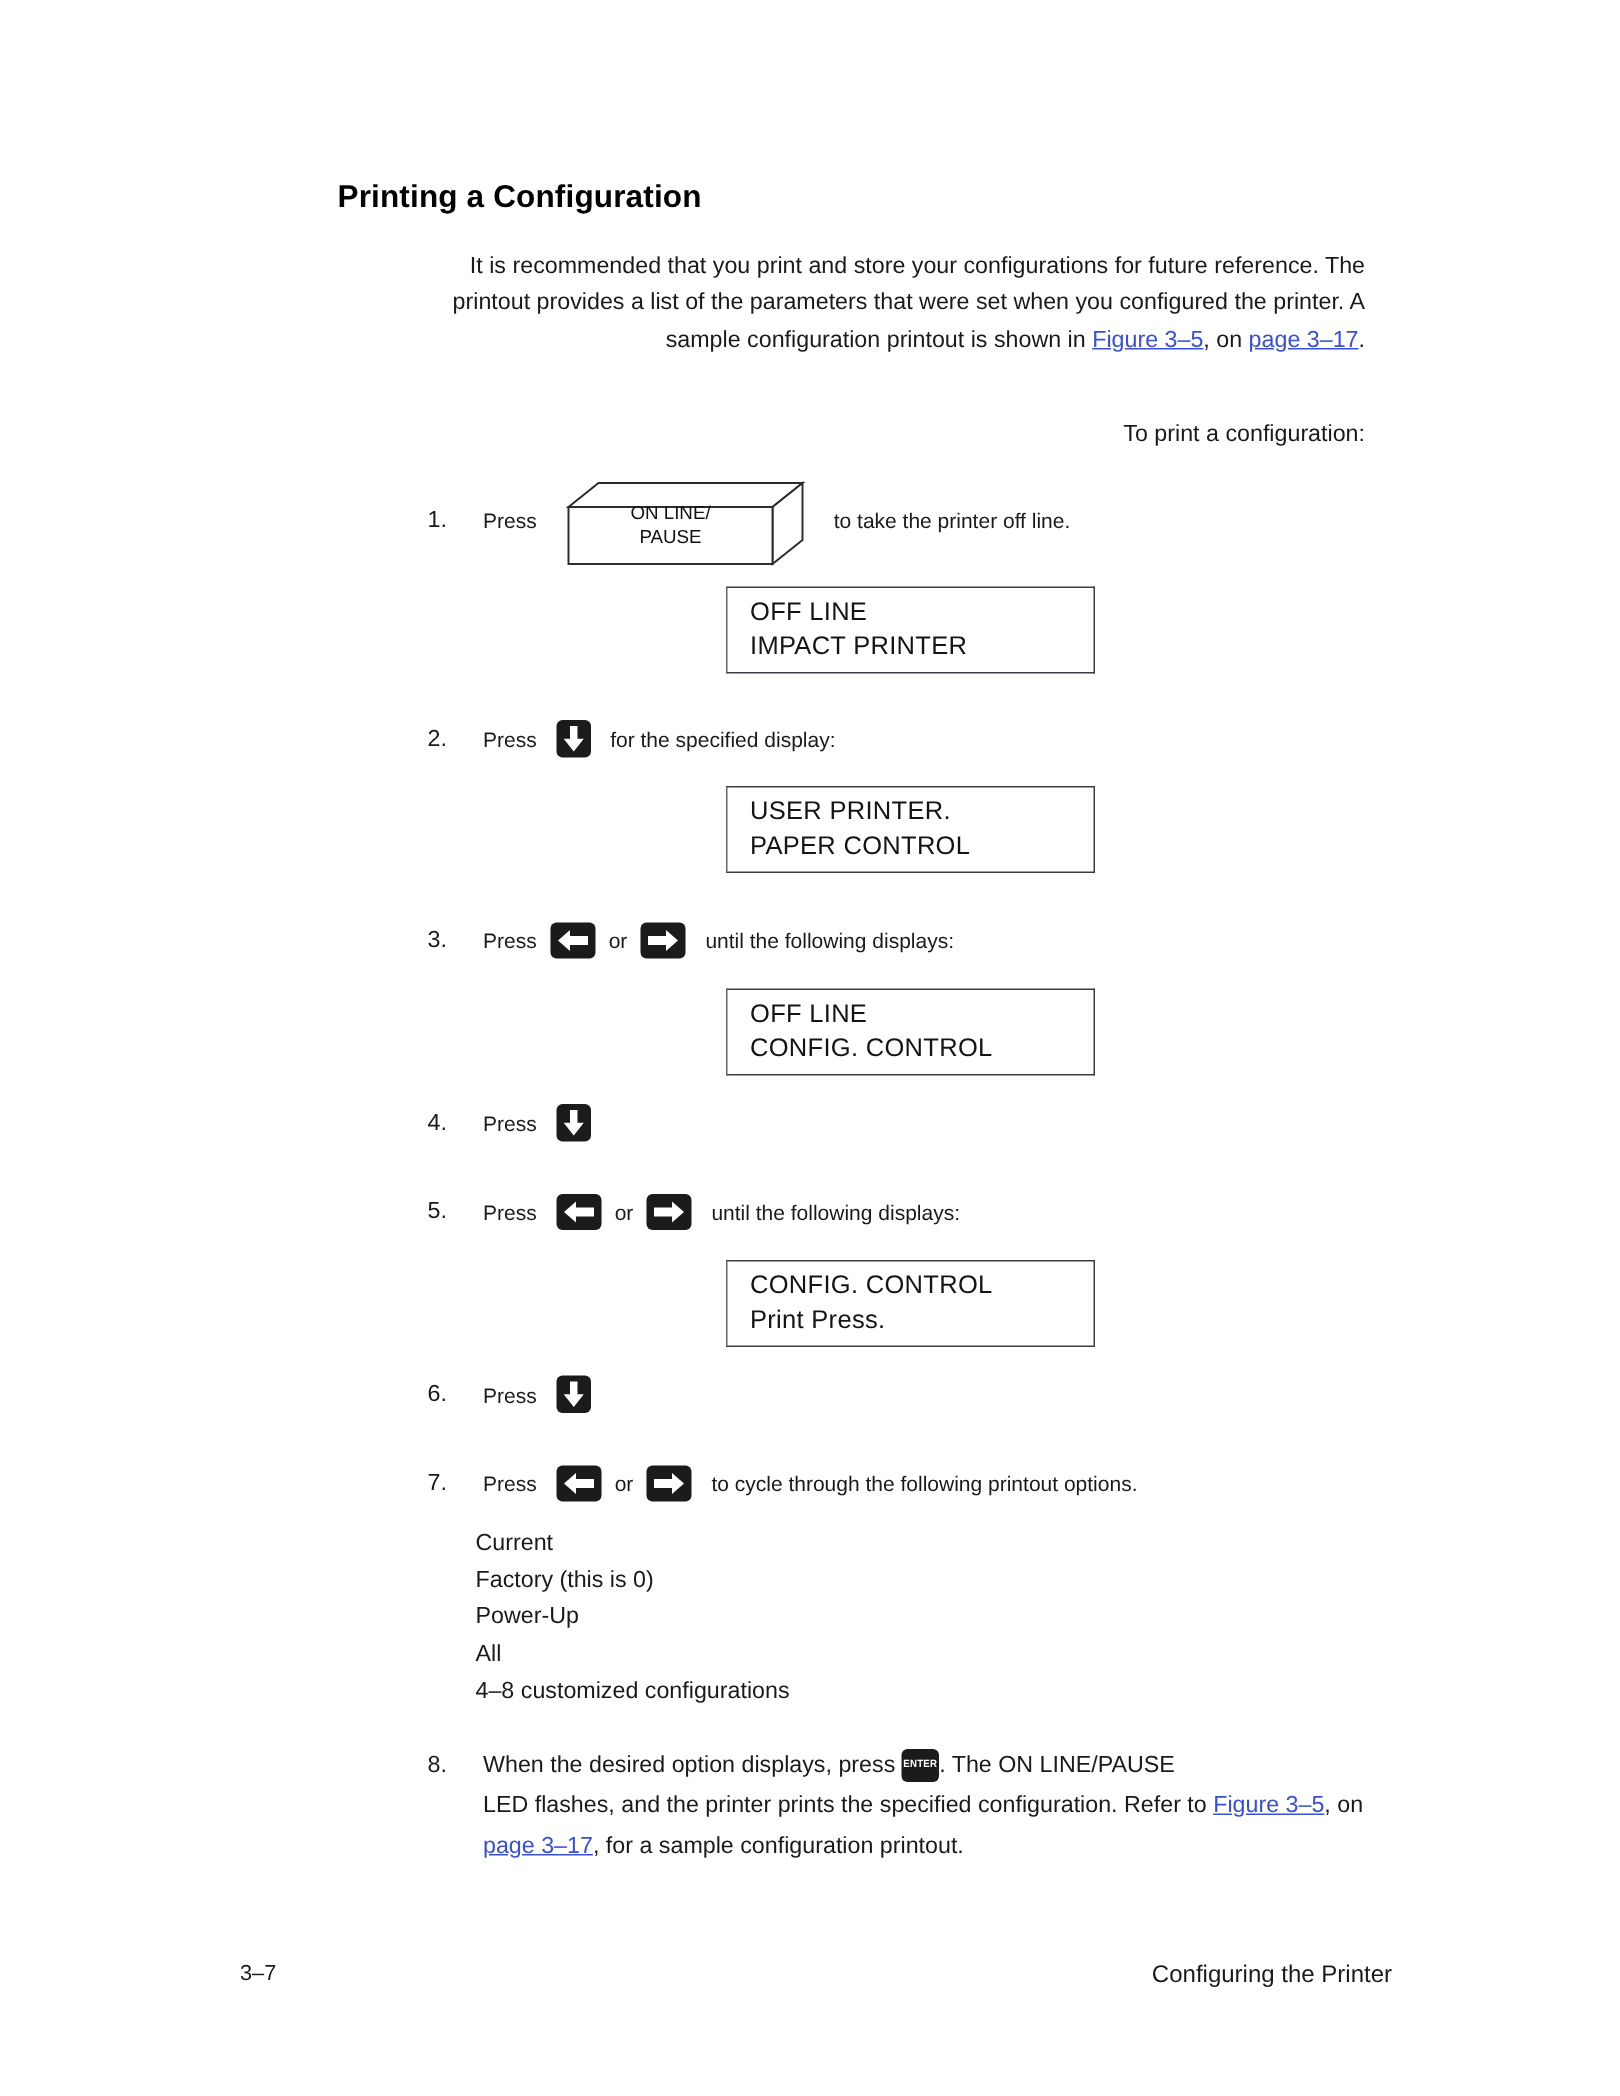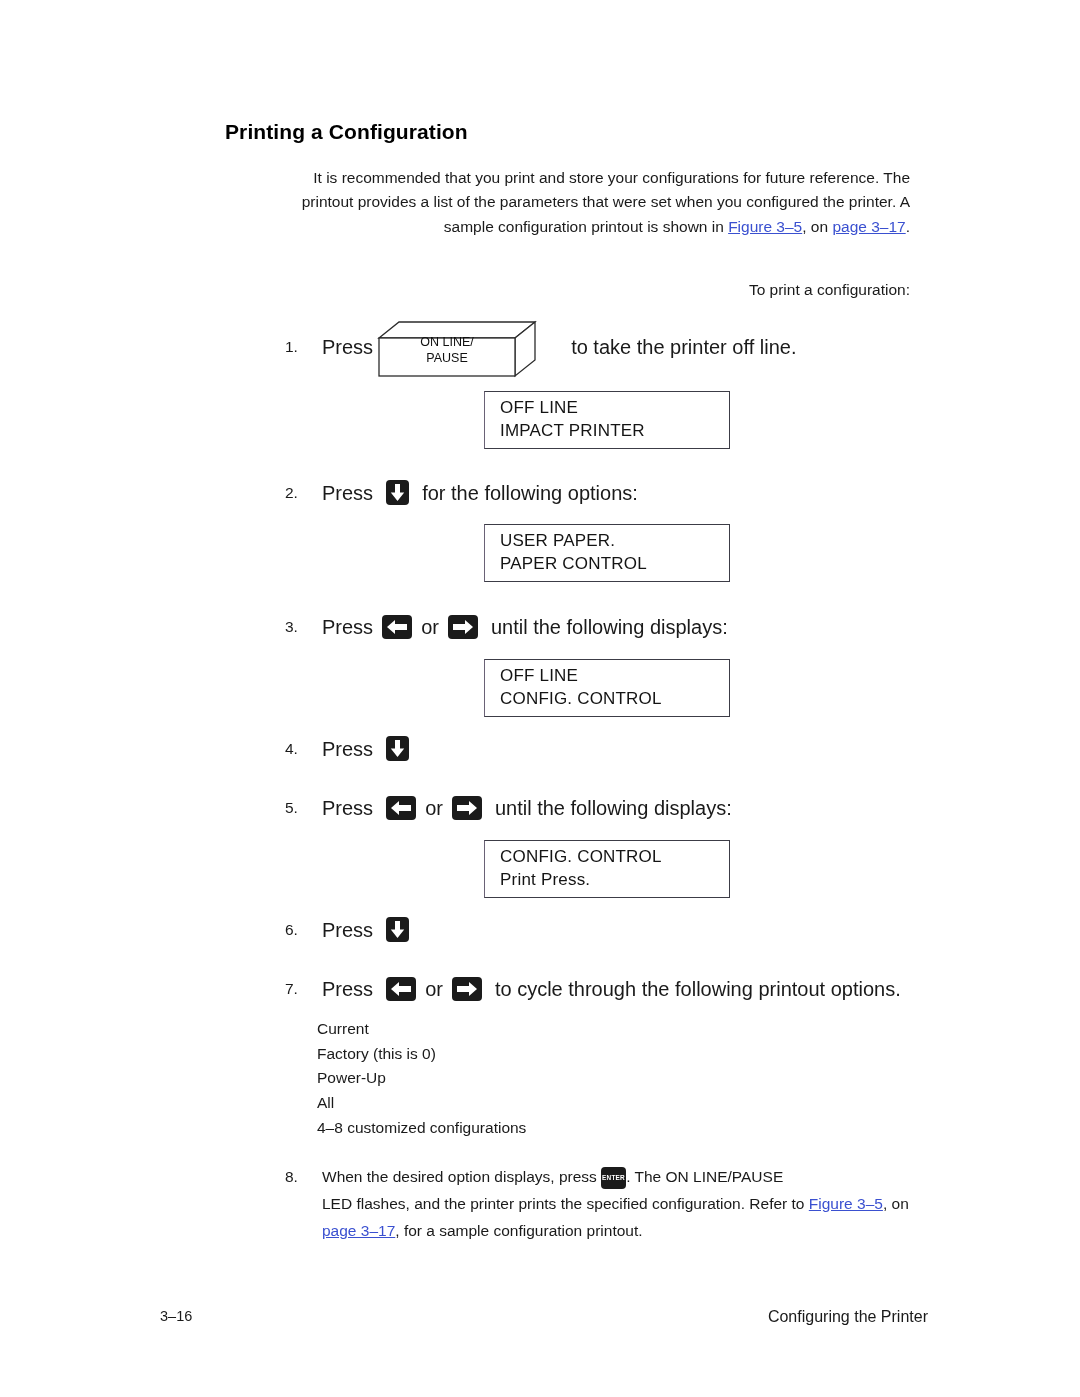--- a/index.html
+++ b/index.html
@@ -61,21 +61,21 @@
     color: #1a1a1a;
     display: flex;
     align-items: center;
     white-space: nowrap;
   }
   .step .num {
     width: 37px;
     flex: 0 0 37px;
     font-size: 15.5px;
   }
-  .step .txt { font-size: 20px; text-align: right; }
+  .step .txt { font-size: 14px; text-align: right; }
   .gap-s { display: inline-block; width: 9px; }
   .gap-m { display: inline-block; width: 13px; }
 
   
   .step-block {
     position: absolute;
     left: 285px;
     font-size: 15.5px;
     line-height: 27px;
     color: #1a1a1a;
@@ -239,25 +239,25 @@
   <div class="step" style="top:480px;">
     <span class="num">2.</span>
     <span class="txt">Press</span>
     <span class="gap-m"></span>
     <span class="keybtn key-down">
       <svg class="arrow-svg" viewBox="0 0 23 25">
         <polygon points="9,4 14,4 14,12.5 18.2,12.5 11.5,21 4.8,12.5 9,12.5" fill="#ffffff"></polygon>
       </svg>
     </span>
     <span class="gap-m"></span>
-    <span class="txt">for the following options:</span>
+    <span class="txt">for the specified display:</span>
   </div>
 
   <div class="lcd" style="top:524px;">
-    <div class="l1">USER PAPER.</div>
+    <div class="l1">USER PRINTER.</div>
     <div class="l2">PAPER CONTROL</div>
   </div>
 
   <div class="step" style="top:615px;">
     <span class="num">3.</span>
     <span class="txt">Press</span>
     <span class="gap-s"></span>
     <span class="keybtn key-lr">
       <svg class="arrow-svg" viewBox="0 0 30 24">
         <polygon points="5,12 13,5 13,9 25,9 25,15 13,15 13,19" fill="#ffffff"></polygon>
@@ -355,16 +355,16 @@
     <div>Power-Up</div>
     <div>All</div>
     <div>4–8 customized configurations</div>
   </div>
 
   <div class="step-block" style="top:1163px;">
     <span class="num">8.</span>
     <div class="body"><span>When the desired option displays, press </span><span class="keybtn key-enter"><span class="entertext">ENTER</span></span><span>. The ON LINE/PAUSE</span><br><span>LED flashes, and the printer prints the specified configuration. Refer to </span><span class="doclink">Figure 3–5</span><span>, on </span><span class="doclink">page 3–17</span><span>, for a sample configuration printout.</span></div>
   </div>
 
-  <div class="footer-left">3–16</div>
+  <div class="footer-left">3–7</div>
   <div class="footer-right">Configuring the Printer</div>
 
 </div>
 
 </body></html>

